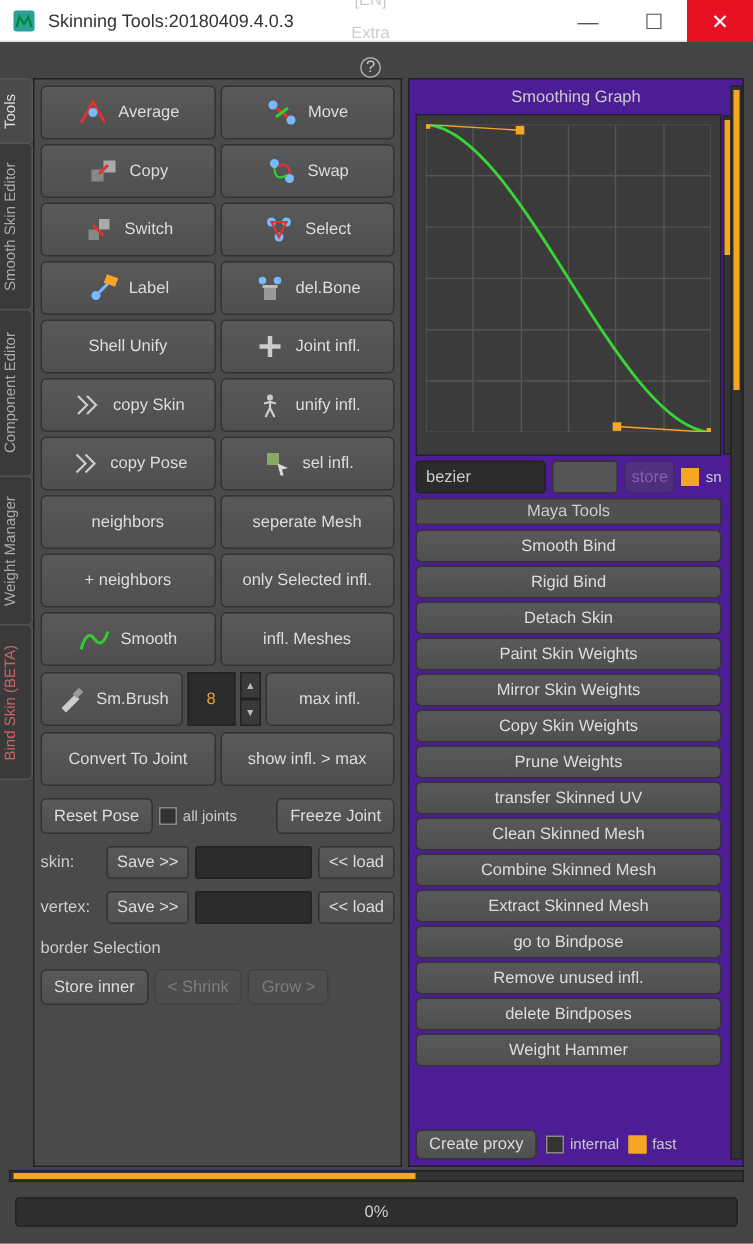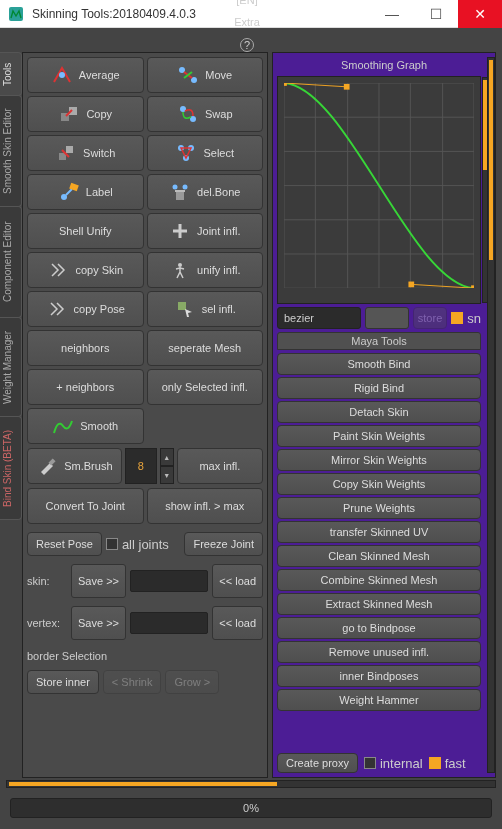--- a/index.html
+++ b/index.html
@@ -34,28 +34,28 @@
   .gbtn .icon { width:22px; height:22px; display:flex; align-items:center; justify-content:center; flex-shrink:0;}
 
   .spin-row { display:flex; gap:3px; }
   .spin-row .gbtn { flex:1; }
   .spinbox { width:32px; height:36px; background:#2b2b2b; border:1px solid #222; display:flex; align-items:center; justify-content:center; color:#e8a33b; font-size:11px;}
   .spinarrows { width:14px; height:36px; display:flex; flex-direction:column; }
   .spinarrows div { flex:1; background:#3a3a3a; border:1px solid #222; display:flex; align-items:center; justify-content:center; font-size:7px; color:#bbb;}
 
   .bottom-controls { display:flex; gap:4px; margin-top:4px;}
   .pillbtn { height:24px; background:linear-gradient(#595959,#4f4f4f); border:1px solid #333; border-radius:4px; font-size:11px; color:#ddd; padding:0 8px; display:flex; align-items:center; justify-content:center;}
-  .checkbox-wrap { display:flex; align-items:center; gap:4px; color:#ccc; font-size:13px;}
+  .checkbox-wrap { display:flex; align-items:center; gap:4px; color:#ccc; font-size:10px;}
   .chk { width:12px; height:12px; border:1px solid #888; background:#333;}
   .chk.orange { background:#f5a623; border-color:#f5a623;}
 
   .io-row { display:flex; gap:4px; align-items:center; margin-top:4px;}
   .io-row > span { width:40px; font-size:11px; color:#ccc;}
   .io-field { flex:1; height:22px; background:#2b2b2b; border:1px solid #222; border-radius:2px;}
-  .io-btn { height:34px; padding:0 6px; background:linear-gradient(#595959,#4f4f4f); border:1px solid #333; border-radius:3px; font-size:11px; color:#ddd; display:flex; align-items:center;}
+  .io-btn { height:22px; padding:0 6px; background:linear-gradient(#595959,#4f4f4f); border:1px solid #333; border-radius:3px; font-size:11px; color:#ddd; display:flex; align-items:center;}
 
   .section-label { font-size:11px; color:#ccc; margin-top:6px;}
   .store-row { display:flex; gap:4px; margin-top:4px;}
   .disabledbtn { opacity:0.35; }
 
   
   .panel-right { flex:1; width:210px; background:#4c1d95; border:1px solid #222; display:flex; flex-direction:column; padding:4px; gap:3px; margin-left:4px; position:relative;}
   .panel-right-title { font-size:11px; color:#ccc; text-align:center; padding:2px 0;}
 
   .graph-wrap { position:relative; height:228px; background:#3b3b3b; border:1px solid #222; margin-right:10px;}
@@ -273,20 +273,23 @@
             <span>only Selected infl.</span>
           </div>
 
         <div class="gbtn">
             <span class="icon">
               <svg width="22" height="22">
                 <path d="M2 18 Q6 4 11 11 T20 6" stroke="#3c3" stroke-width="2" fill="none"></path>
               </svg>
             </span>
             <span>Smooth</span>
+          </div>
+        <div class="gbtn">
+            <span>infl. Meshes</span>
           </div>
       </div>
 
       <div class="spin-row">
         <div class="gbtn">
             <span class="icon">
               <svg width="18" height="18">
                 <path d="M3 15 L12 6 L15 9 L6 18 Z" fill="#ccc"></path>
                 <rect x="12" y="2" width="4" height="6" fill="#999" transform="rotate(45 14 5)"></rect>
               </svg>
@@ -442,21 +445,21 @@
         <div class="mbtn">
             <span>Extract Skinned Mesh</span>
           </div>
         <div class="mbtn">
             <span>go to Bindpose</span>
           </div>
         <div class="mbtn">
             <span>Remove unused infl.</span>
           </div>
         <div class="mbtn">
-            <span>inner Bindposes</span>
+            <span>delete Bindposes</span>
           </div>
         <div class="mbtn">
             <span>Weight Hammer</span>
           </div>
       </div>
 
       <div class="proxy-row">
         <div class="pillbtn" style="height:20px">
             <span>Create proxy</span>
           </div>

